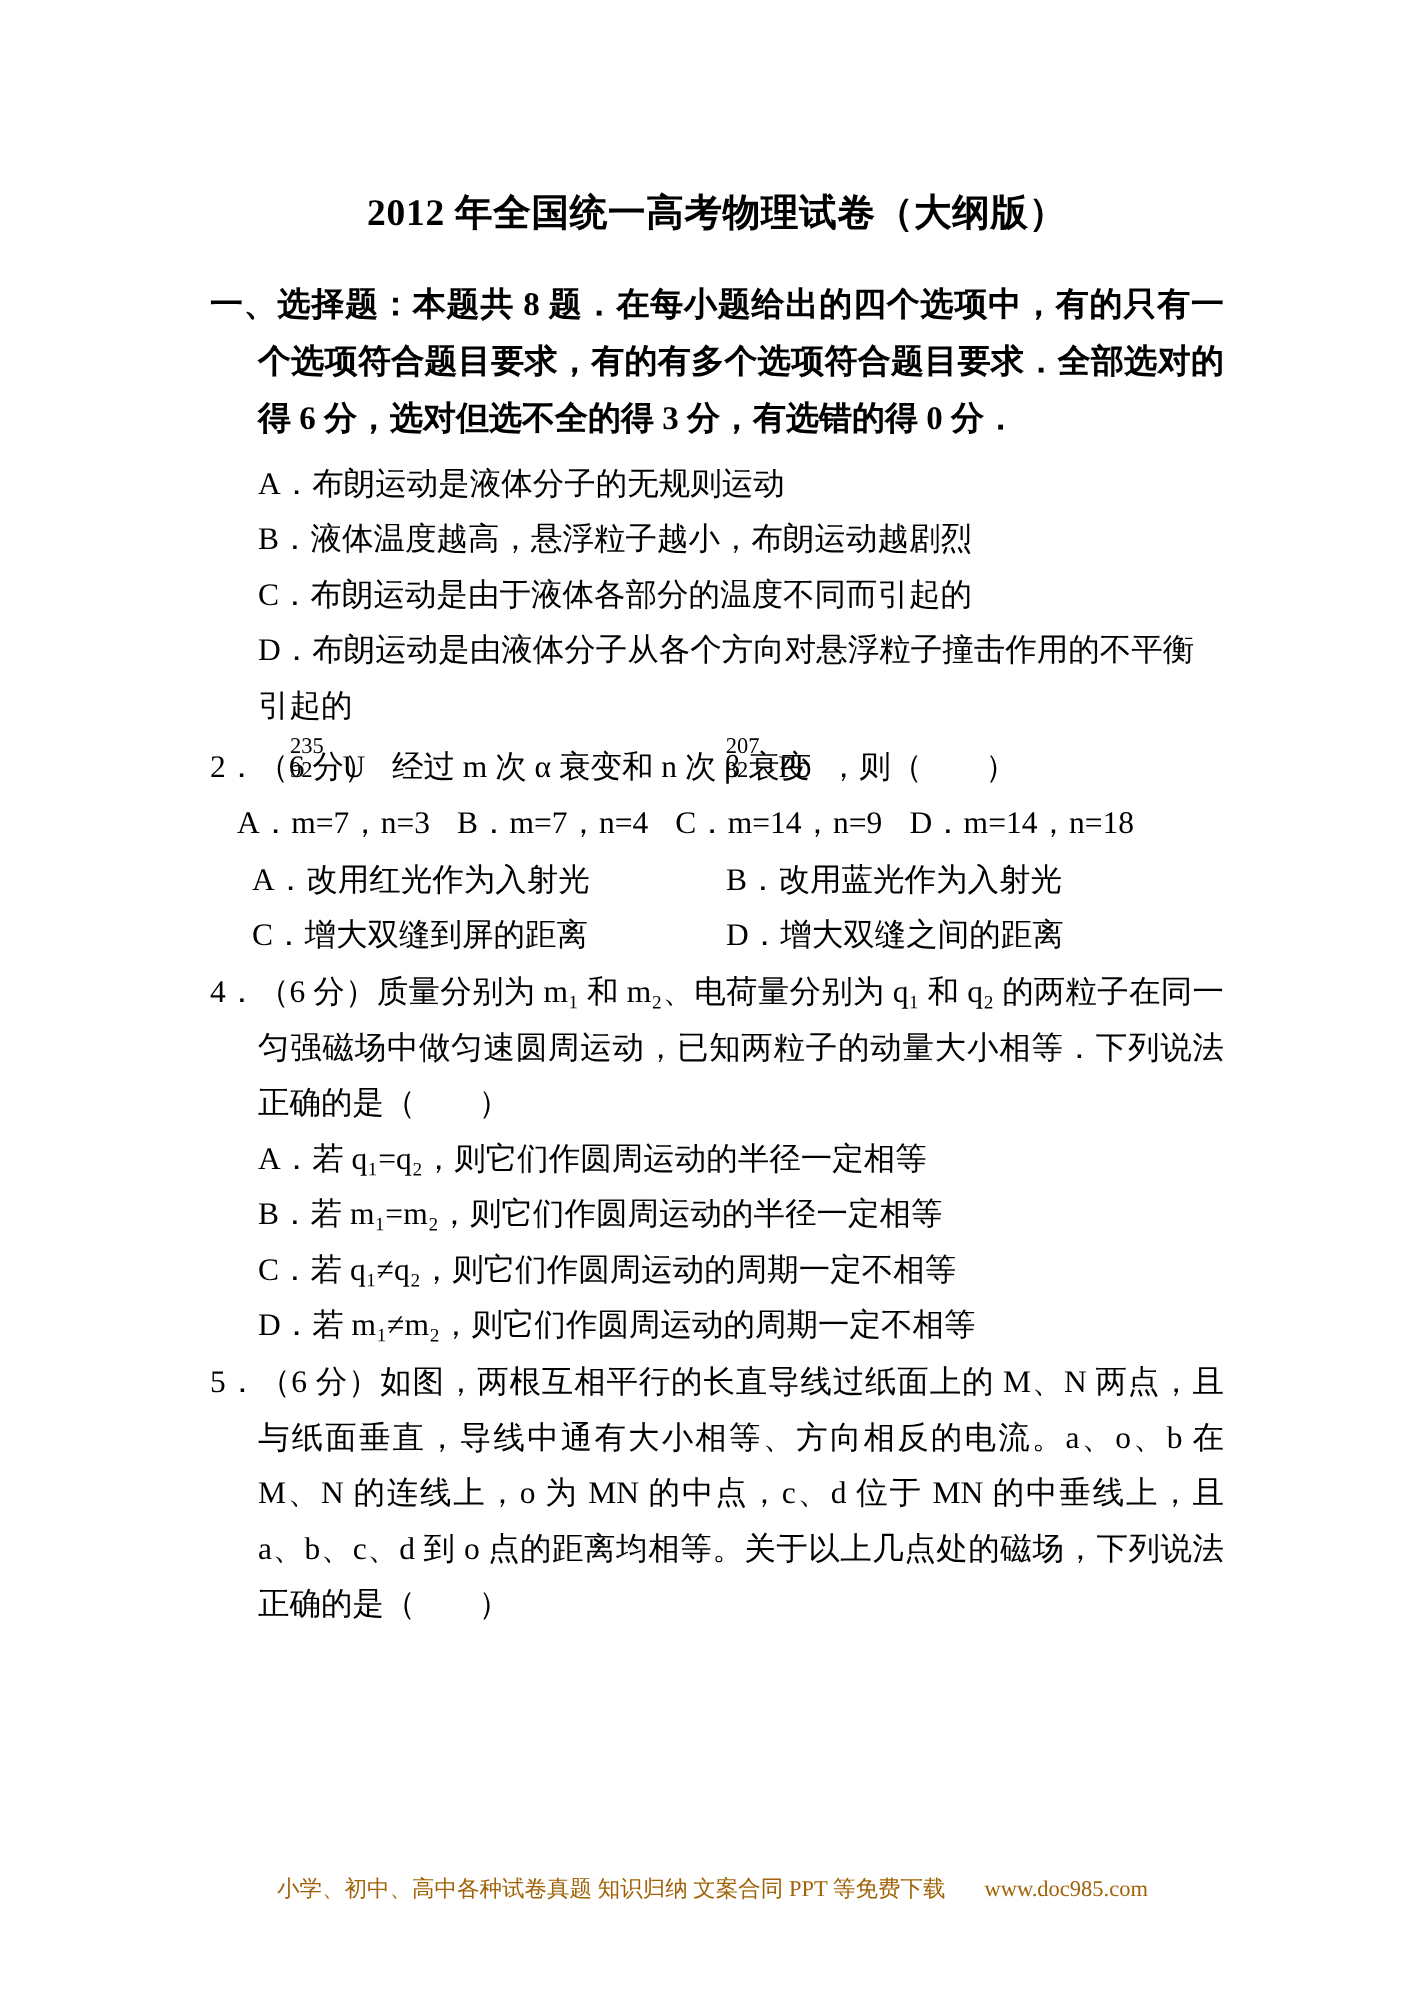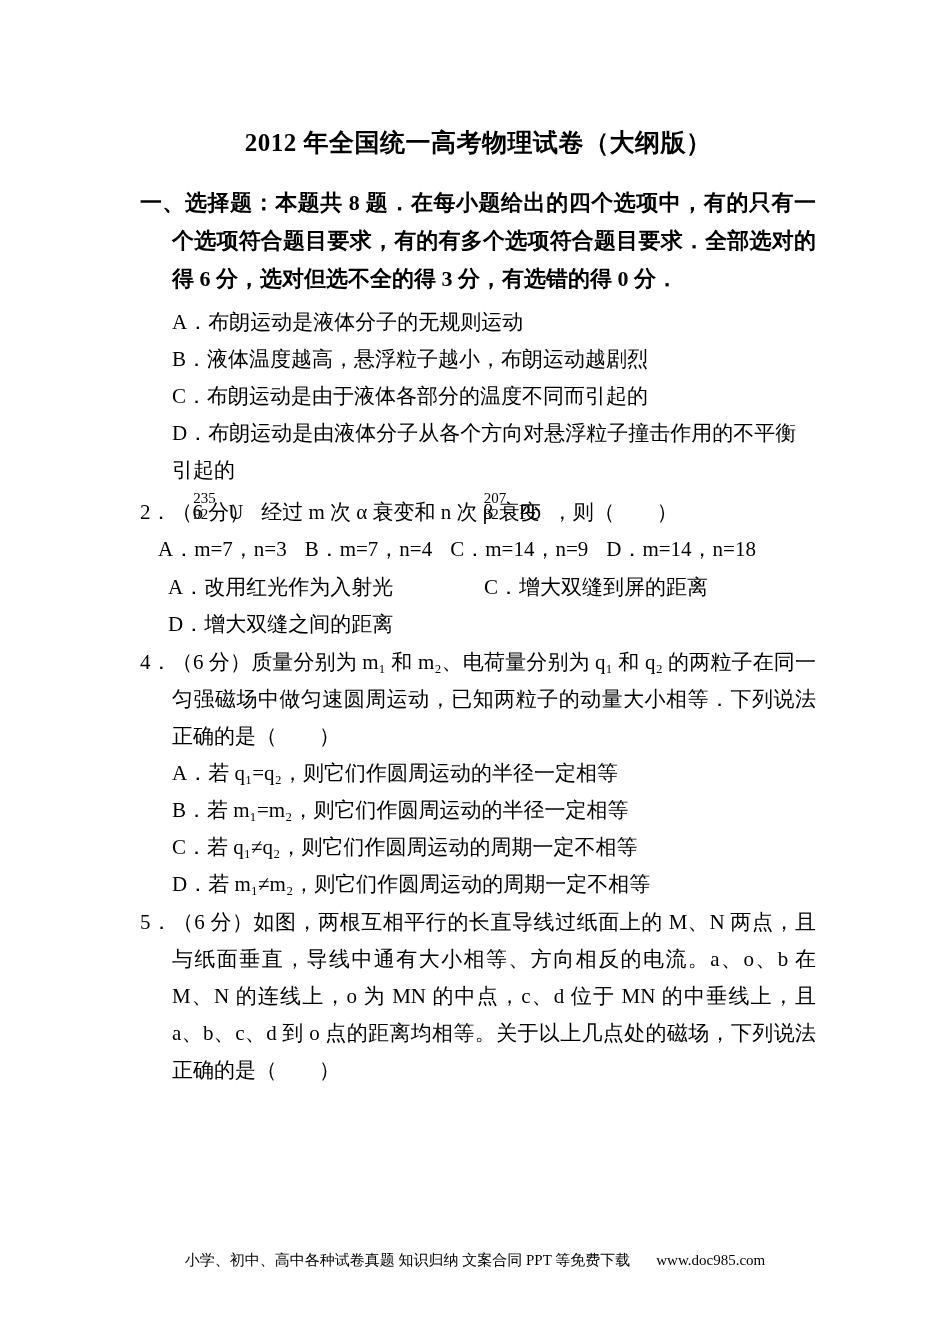--- a/index.html
+++ b/index.html
@@ -74,21 +74,21 @@
   }
   .nuclide .stack span { display: block; }
   .footer {
     position: absolute;
     left: 0;
     right: 0;
     top: 1250px;
     text-align: center;
     font-size: 15px;
     line-height: 20px;
-    color: #000000;
+    color: #a16207;
   }
   .footer .site { margin-left: 26px; }
 </style>
 </head>
 <body>
 
 <div class="page">
   <div class="content">
 
     <h1 class="doc-title">2012 年全国统一高考物理试卷（大纲版）</h1>
@@ -110,20 +110,21 @@
         <span>A．m=7，n=3</span>
         <span>B．m=7，n=4</span>
         <span>C．m=14，n=9</span>
         <span>D．m=14，n=18</span>
       </div>
     </div>
 
     <div class="question">
       <div class="opts-grid">
         <div>A．改用红光作为入射光</div>
+        <div>B．改用蓝光作为入射光</div>
         <div>C．增大双缝到屏的距离</div>
         <div>D．增大双缝之间的距离</div>
       </div>
     </div>
 
     <div class="question">
       <p class="stem"><span>4．（6 分）</span><span>质量分别为 m₁ 和 m₂、电荷量分别为 q₁ 和 q₂ 的两粒子在同一匀强磁场中做匀速圆周运动，已知两粒子的动量大小相等．下列说法正确的是（　　）</span></p>
       <div class="opts-col">
         <div class="opt">A．若 q₁=q₂，则它们作圆周运动的半径一定相等</div>
         <div class="opt">B．若 m₁=m₂，则它们作圆周运动的半径一定相等</div>

